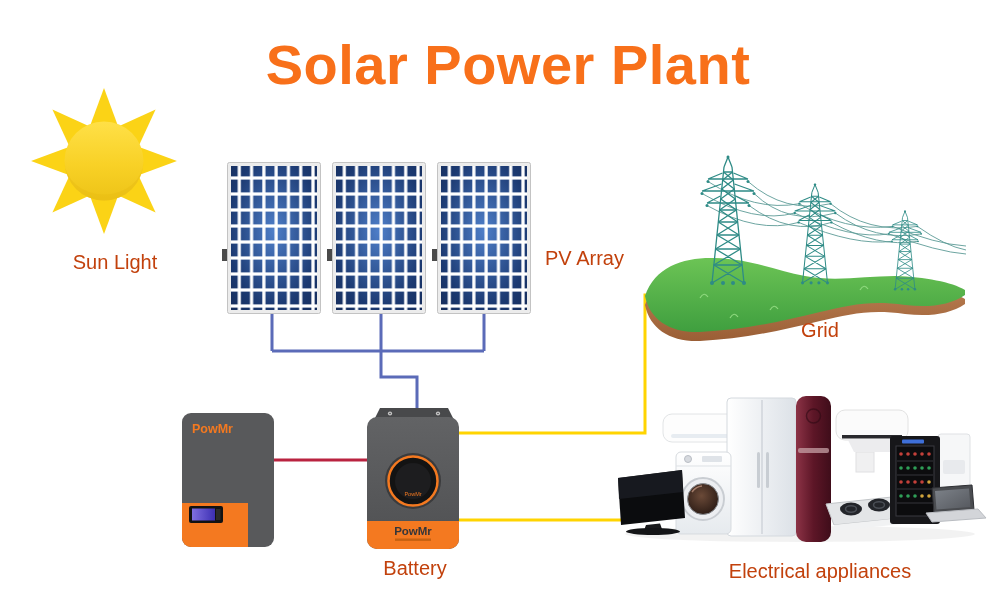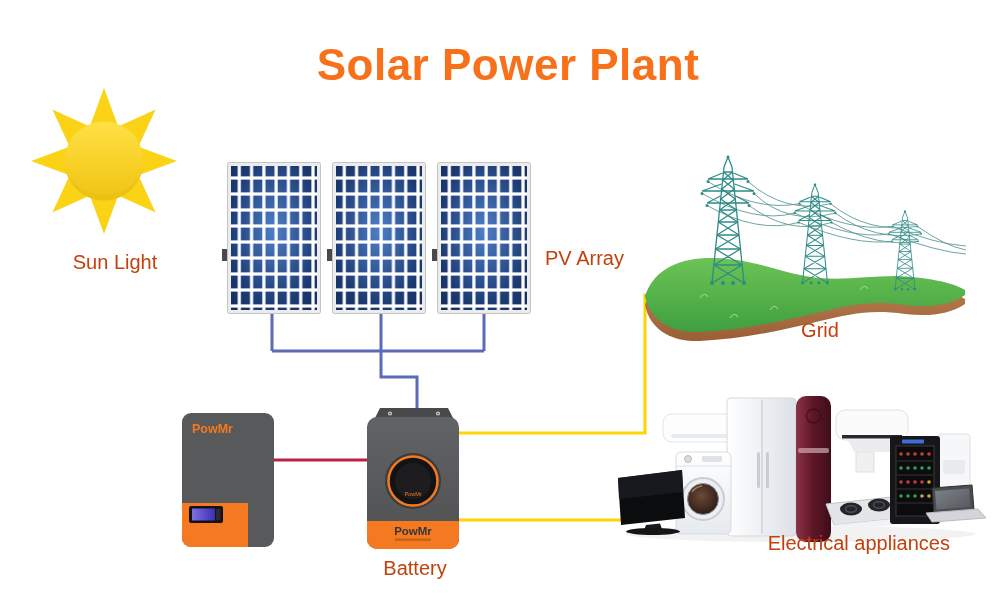--- a/index.html
+++ b/index.html
@@ -1,28 +1,28 @@
 <!DOCTYPE html>
 <html><head>
 <meta charset="utf-8">
 <style>
   html,body { margin:0; padding:0; background:#fff; }
   .stage { position:relative; width:1000px; height:600px; background:#ffffff; overflow:hidden;
            font-family:"Liberation Sans", sans-serif; }
   .stage svg { position:absolute; }
-  h1.title { position:absolute; top:24px; left:16px; right:0; margin:16px; text-align:center;
-             font-size:44px; font-weight:700; color:#F8701A; letter-spacing:0.5px; }
+  h1.title { position:absolute; top:24px; left:16px; right:0; margin:8px; text-align:center;
+             font-size:56px; font-weight:700; color:#F8701A; letter-spacing:0.5px; }
   .lbl { position:absolute; font-size:20px; color:#c2410c; text-align:center; }
   .lbl.left { text-align:left; }
   #lbl-sun        { left:45px;  top:251px; width:140px; }
   #lbl-pv         { left:545px; top:247px; width:140px; }
   #lbl-grid       { left:760px; top:319px; width:120px; }
   #lbl-battery    { left:165px; top:557px; width:120px; }
   #lbl-inverter   { left:355px; top:557px; width:120px; }
-  #lbl-appliances { left:690px; top:532px; width:260px;text-align:right; }
+  #lbl-appliances { left:690px; top:560px; width:260px; }
   #wires      { left:0; top:0; }
   #sun        { left:28px;  top:85px;  }
   #panels     { left:0;     top:0;     }
   #gridart    { left:640px; top:140px; }
   #battery    { left:180px; top:410px; }
   #inverter   { left:364px; top:402px; }
   #appliances { left:610px; top:382px; }
 </style>
 </head>
 <body>

